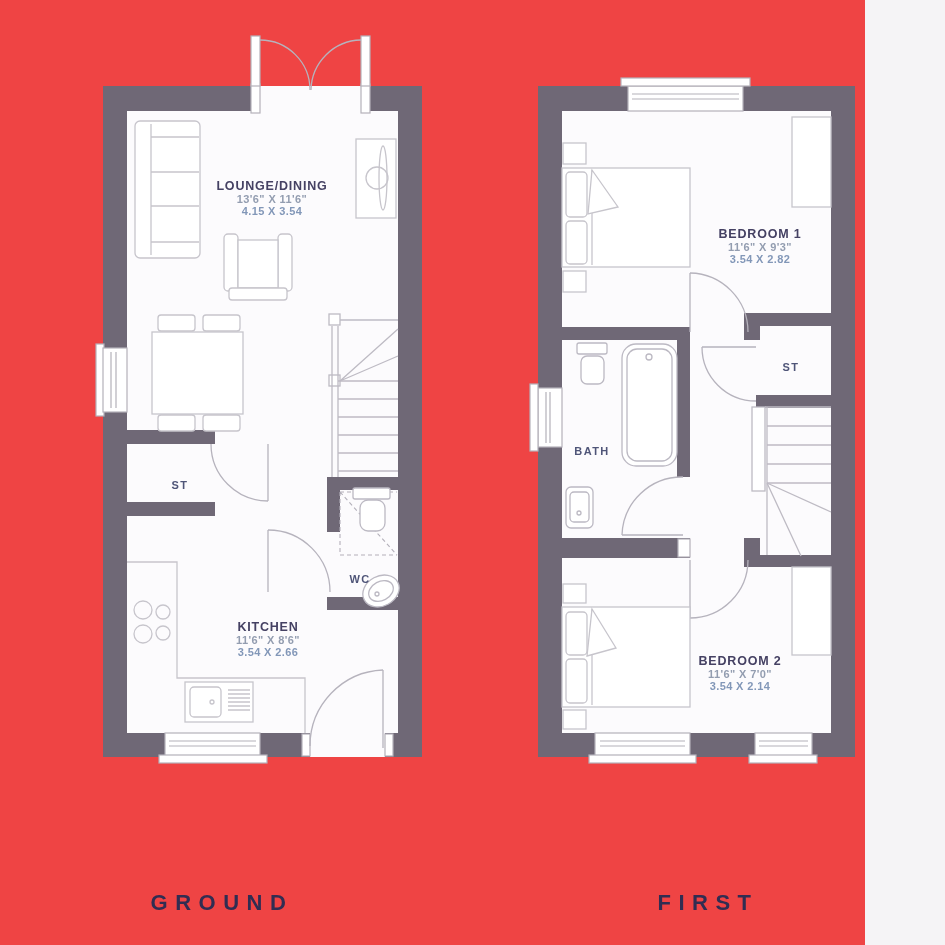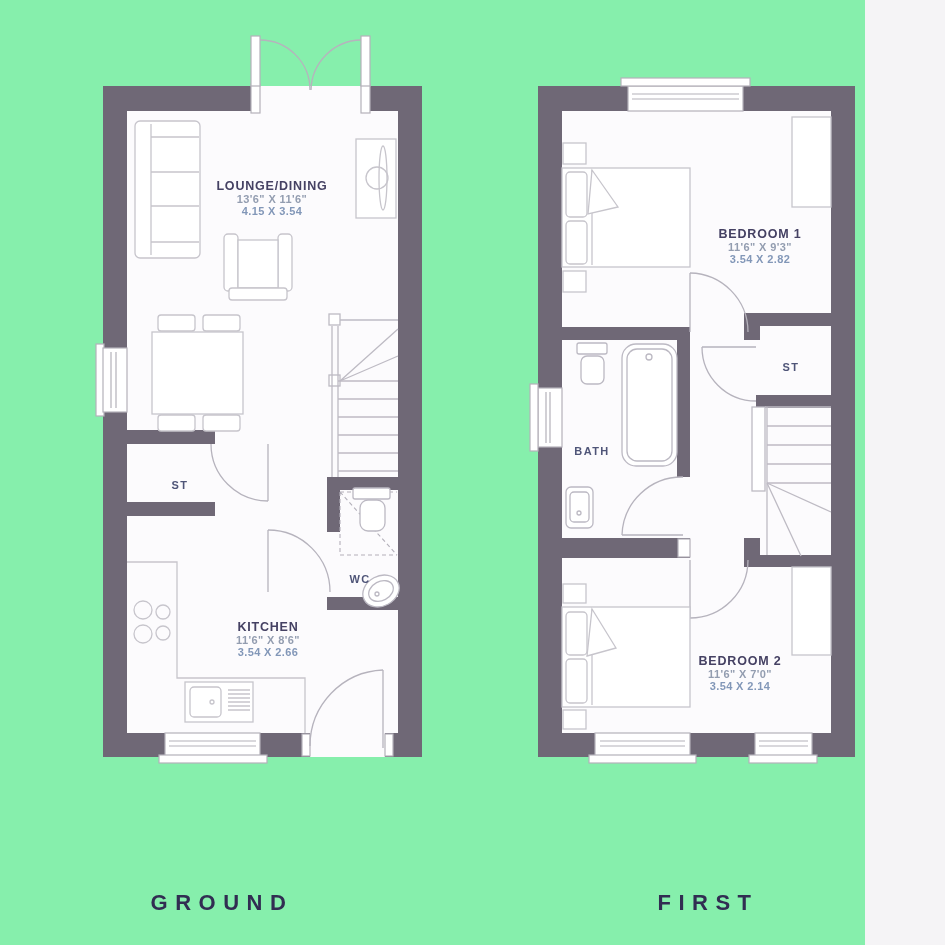--- a/index.html
+++ b/index.html
@@ -1,17 +1,17 @@
 <!DOCTYPE html>
 <html><head>
 <meta charset="utf-8">
 <style>
   html,body{margin:0;padding:0;}
   body{background:#f5f4f6;font-family:"Liberation Sans",sans-serif;}
-  .stage{position:relative;width:865px;height:945px;background:#86efac;overflow:hidden;}
+  .stage{position:relative;width:865px;height:945px;background:#ef4444;overflow:hidden;}
   svg{display:block;width:945px;height:945px;}
   
   .wall{fill:#6f6876;stroke:none;}
   .floor{fill:#fcfbfd;}
   .furn{fill:#ffffff;stroke:#c7c5cc;stroke-width:1.3;}
   .furn-n{fill:none;stroke:#c7c5cc;stroke-width:1.3;}
   .fix{fill:#ffffff;stroke:#bcb9c3;stroke-width:1.3;}
   .fix-n{fill:none;stroke:#bcb9c3;stroke-width:1.3;}
   .win{fill:#ffffff;stroke:#b4b1ba;stroke-width:1.2;}
   .win-n{fill:none;stroke:#b4b1ba;stroke-width:1.2;}

